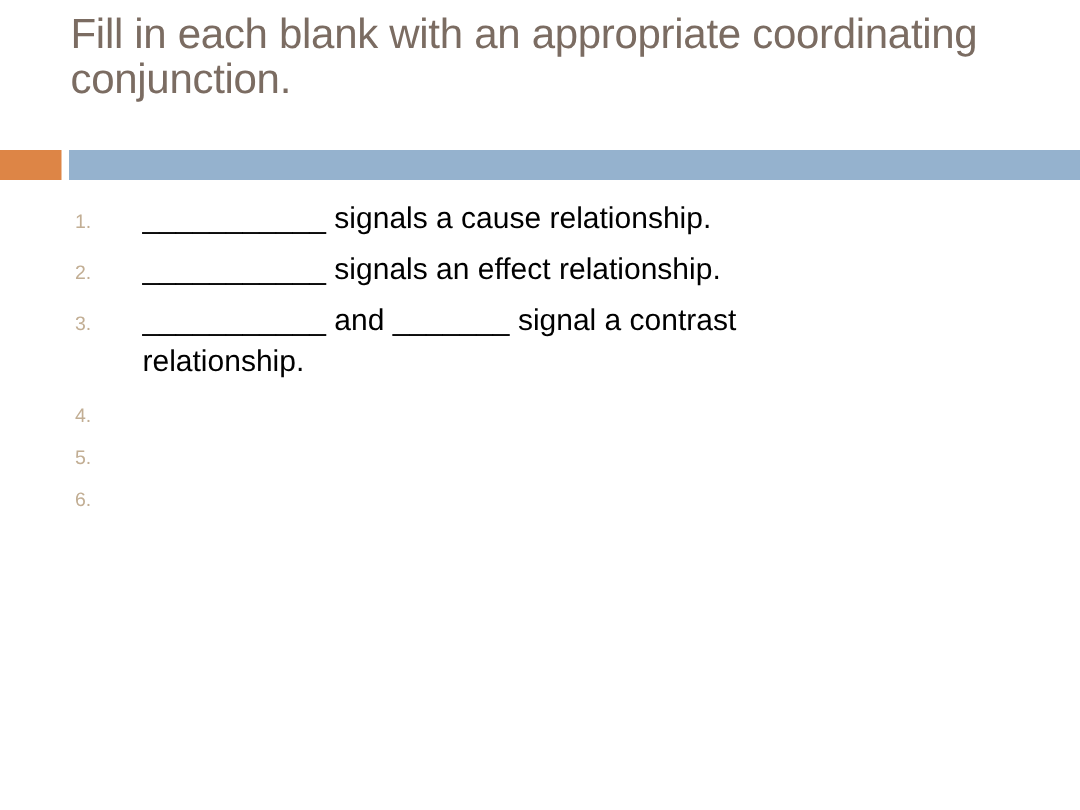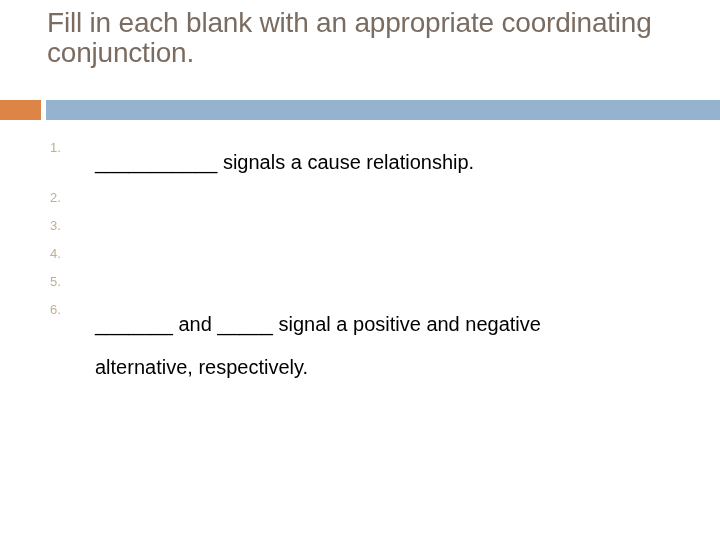--- a/index.html
+++ b/index.html
@@ -59,21 +59,20 @@
     padding-top: 8px;
     color: #c2ae94;
   }
   .q-text {
     font-size: 20px;
     line-height: 27px;
     color: #000000;
   }
   .q-line {
     white-space: nowrap;
-    margin-top: 16px;
   }
 </style>
 </head>
 <body>
 
 <div class="slide">
 
   <div class="slide-title">Fill in each blank with an appropriate coordinating conjunction.</div>
 
   <div class="accent-bar-orange"></div>
@@ -83,36 +82,39 @@
 
     <div class="q-item">
       <div class="q-num">1.</div>
       <div class="q-text">
         <div class="q-line">___________ signals a cause relationship.</div>
       </div>
     </div>
 
     <div class="q-item">
       <div class="q-num">2.</div>
+      <div class="q-text">
+        <div class="q-line">___________ signals an effect relationship.</div>
+      </div>
     </div>
 
     <div class="q-item">
       <div class="q-num">3.</div>
+      <div class="q-text">
+        <div class="q-line">___________ and _______ signal a contrast</div>
+        <div class="q-line">relationship.</div>
+      </div>
     </div>
 
     <div class="q-item">
       <div class="q-num">4.</div>
     </div>
 
     <div class="q-item">
       <div class="q-num">5.</div>
     </div>
 
     <div class="q-item">
       <div class="q-num">6.</div>
-      <div class="q-text">
-        <div class="q-line">_______ and _____ signal a positive and negative</div>
-        <div class="q-line">alternative, respectively.</div>
-      </div>
     </div>
 
   </div>
 </div>
 
 </body></html>

